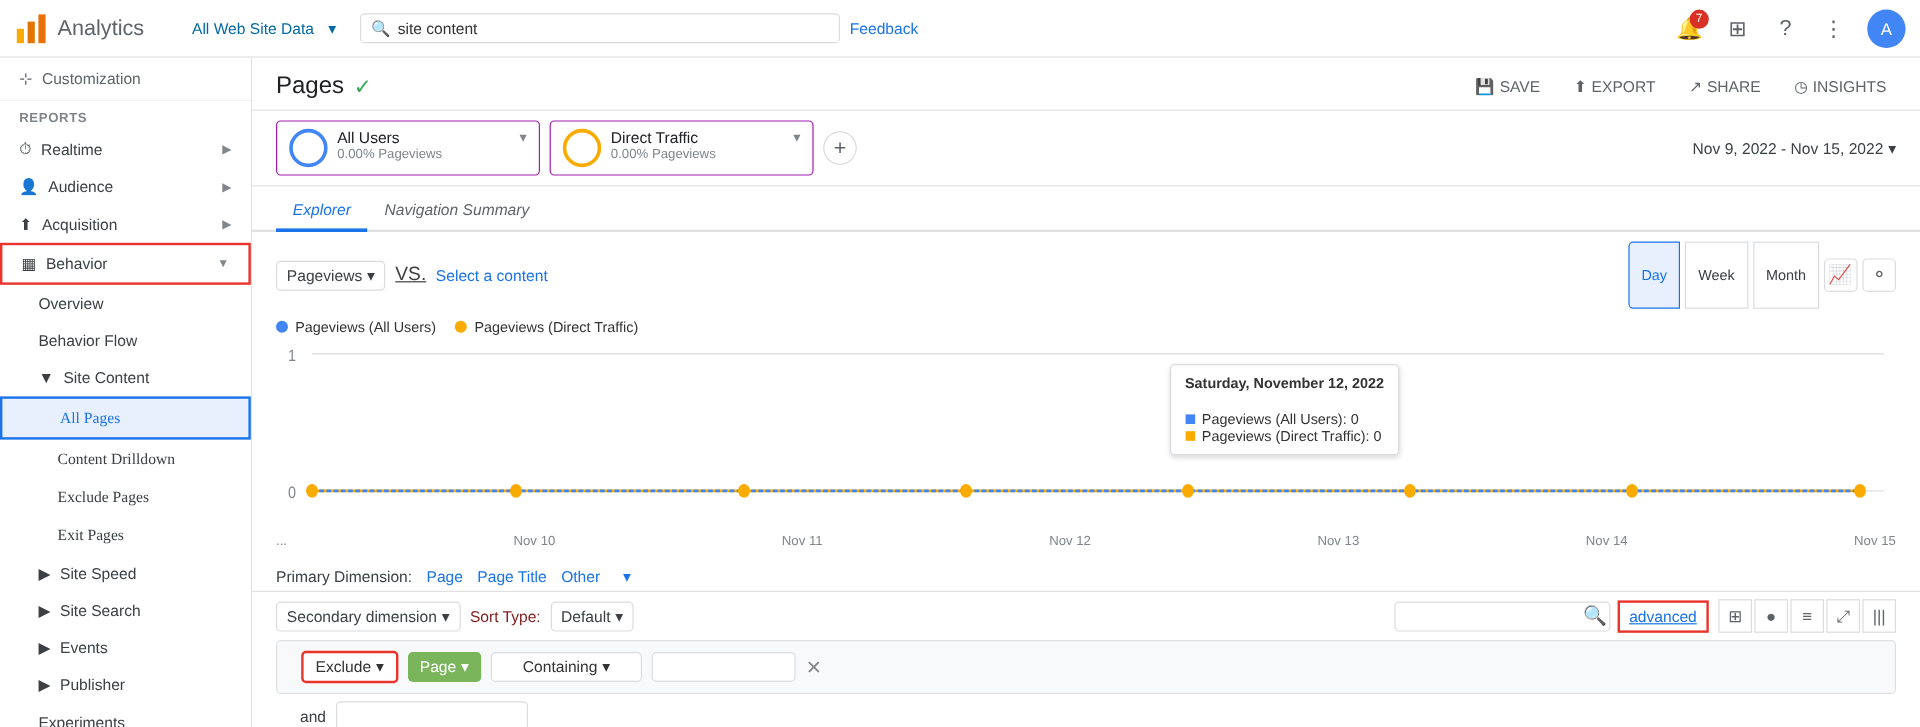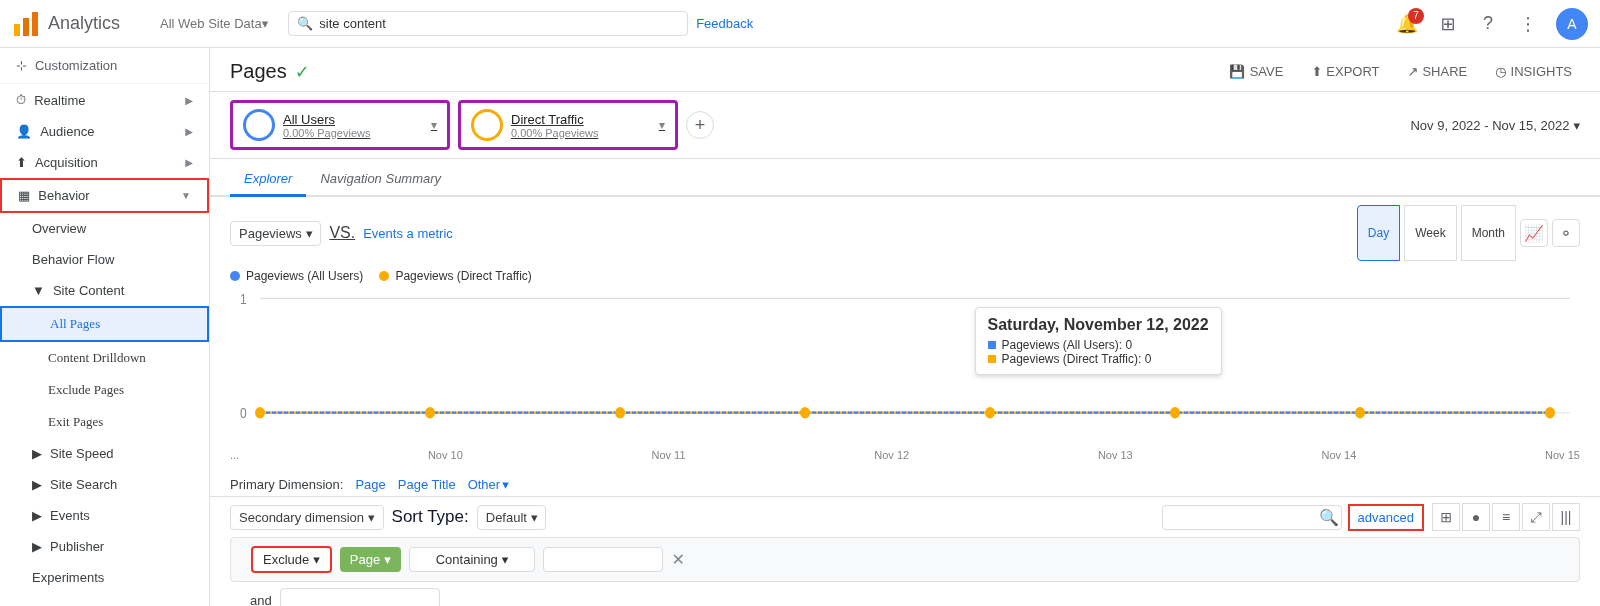--- a/index.html
+++ b/index.html
@@ -26,24 +26,24 @@
       height: 28px;
     }
     .logo-text {
       font-size: 18px;
       color: #5f6368;
       font-weight: 400;
     }
     .property-selector {
       display: flex;
       align-items: flex-end;
-      gap: 0;
+      gap: 12px;
       margin-left: 8px;
       font-size: 13px;
-      color: #737373;
+      color: #0369a1;
       cursor: pointer;
     }
     .search-bar {
       display: flex;
       align-items: center;
       border: 1px solid #dadce0;
       border-radius: 4px;
       padding: 4px 8px;
       margin-left: 20px;
       flex: 1;
@@ -215,29 +215,28 @@
     
     .segments-row {
       display: flex;
       align-items: center;
       padding: 8px 20px;
       gap: 8px;
       border-bottom: 1px solid #e0e0e0;
     }
     .segment-card {
       display: flex;
-      align-items: center;
-      border: 3px solid #a21caf;
+      align-items: flex-start;
+      border: 1px solid #a21caf;
       border-radius: 4px;
       padding: 6px 10px;
       gap: 8px;
       min-width: 220px;
       background: #fff;
       cursor: pointer;
-      text-decoration: underline;
     }
     .segment-circle {
       width: 32px;
       height: 32px;
       border-radius: 50%;
       border: 3px solid #ccc;
       flex-shrink: 0;
     }
     .segment-circle.blue { border-color: #4285f4; }
     .segment-circle.orange { border-color: #f9ab00; }
@@ -387,22 +386,22 @@
       border-radius: 4px;
       padding: 8px 12px;
       font-size: 12px;
       box-shadow: 0 2px 4px rgba(0,0,0,0.15);
       pointer-events: none;
       top: 20px;
       left: 55%;
     }
     .tooltip-date {
       font-weight: 600;
-      margin-bottom: 4px;
-      font-size: 16px;
+      margin-bottom: 16px;
+      font-size: 12px;
     }
     .tooltip-row {
       display: flex;
       align-items: center;
       gap: 6px;
       font-size: 12px;
     }
     .tooltip-square {
       width: 8px;
       height: 8px;
@@ -433,21 +432,21 @@
       margin-right: 4px;
     }
     .dim-link {
       color: #1a73e8;
       cursor: pointer;
       margin-right: 4px;
     }
     .dim-dropdown-sm {
       display: flex;
       align-items: center;
-      gap: 2px;
+      gap: 19px;
       color: #1a73e8;
       cursor: pointer;
       font-size: 13px;
       justify-content: space-between;
     }
 
     
     .table-controls {
       display: flex;
       align-items: center;
@@ -461,22 +460,22 @@
       gap: 4px;
       border: 1px solid #dadce0;
       border-radius: 4px;
       padding: 4px 8px;
       cursor: pointer;
       font-size: 13px;
       color: #3c4043;
       background: #fff;
     }
     .sort-label {
-      font-size: 17px;
-      color: #0f172a;
+      font-size: 13px;
+      color: #7f1d1d;
     }
     .table-ctrl-right {
       margin-left: auto;
       display: flex;
       align-items: center;
       gap: 8px;
     }
     .search-table-input {
       border: 1px solid #dadce0;
       border-radius: 4px;
@@ -484,20 +483,21 @@
       font-size: 13px;
       width: 180px;
       outline: none;
     }
     .advanced-btn {
       color: #1a73e8;
       font-size: 13px;
       cursor: pointer;
       padding: 4px 8px;
       border: 2px solid #e8342b;
+      text-decoration: underline;
     }
     .table-view-btns {
       display: flex;
       align-items: center;
       gap: 2px;
     }
     .tbl-view-btn {
       width: 28px;
       height: 28px;
       display: flex;
@@ -632,20 +632,21 @@
   </div>
 </div>
 
 <div class="layout">
 
   <div class="sidebar">
     <div class="sidebar-customization">
       <span>⊹</span>
       <span>Customization</span>
     </div>
+    <div class="reports-label">REPORTS</div>
 
     <div class="nav-item">
       <span>⏱</span>
       <span>Realtime</span>
       <span class="nav-caret">▶</span>
     </div>
     <div class="nav-item">
       <span>👤</span>
       <span>Audience</span>
       <span class="nav-caret">▶</span>
@@ -763,21 +764,21 @@
         <span>Navigation Summary</span>
       </div>
     </div>
 
     <div class="chart-controls">
       <div class="metric-dropdown">
         <span>Pageviews</span>
         <span>▾</span>
       </div>
       <span class="vs-text">VS.</span>
-      <span class="select-metric-link">Events a metric</span>
+      <span class="select-metric-link">Select a content</span>
       <div class="chart-view-btns">
         <button class="period-btn active">Day</button>
         <button class="period-btn">Week</button>
         <button class="period-btn">Month</button>
         <div class="view-type-btn">📈</div>
         <div class="view-type-btn">⚬</div>
       </div>
     </div>
 
     <div class="legend-row">

